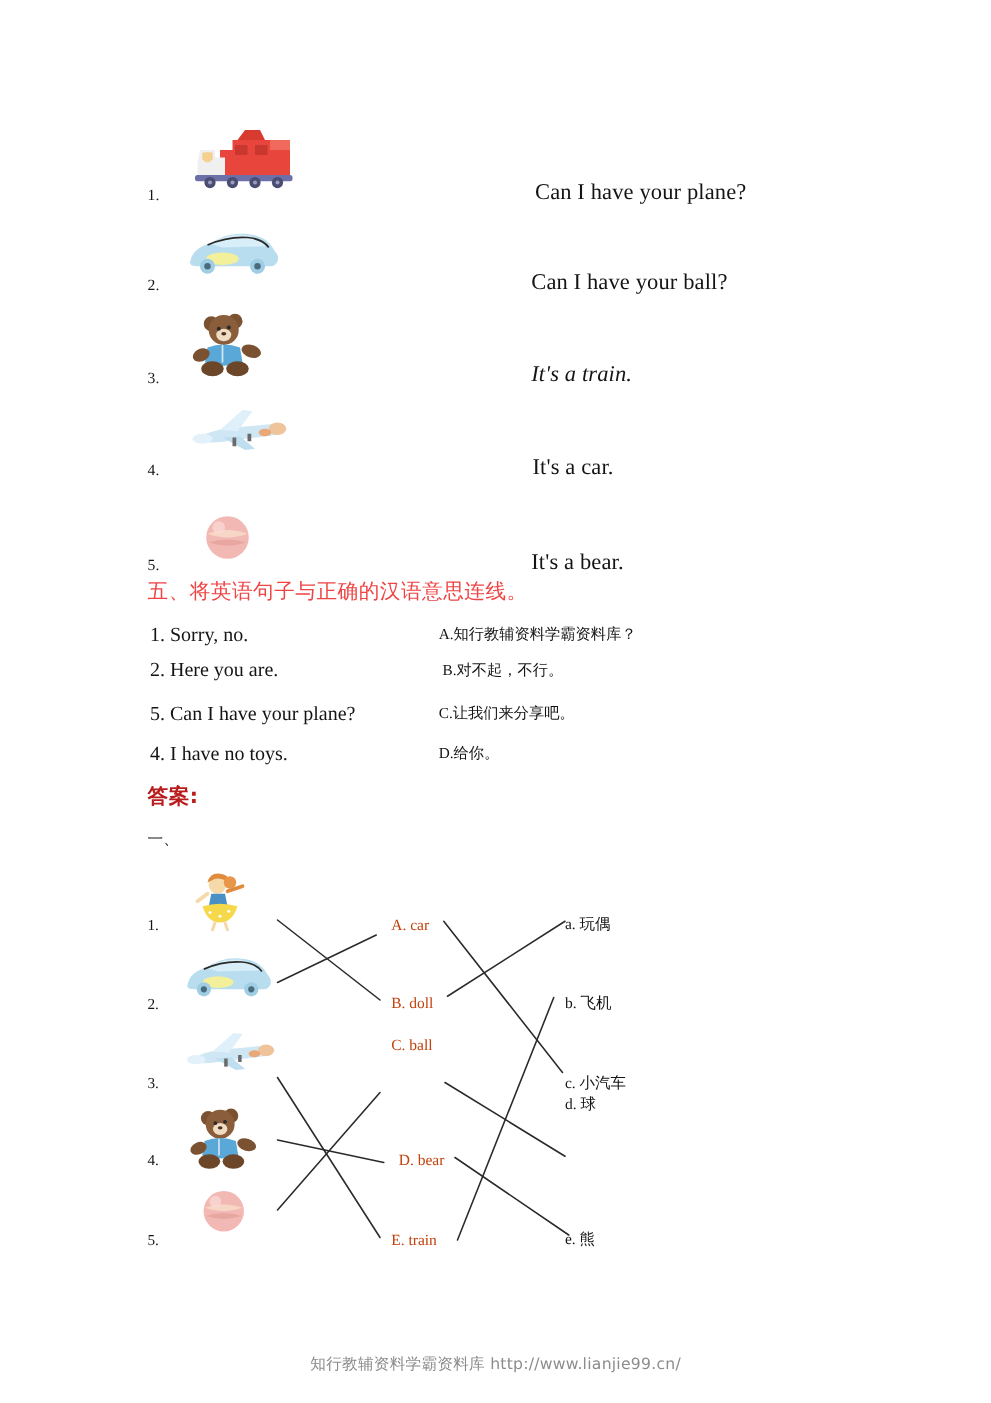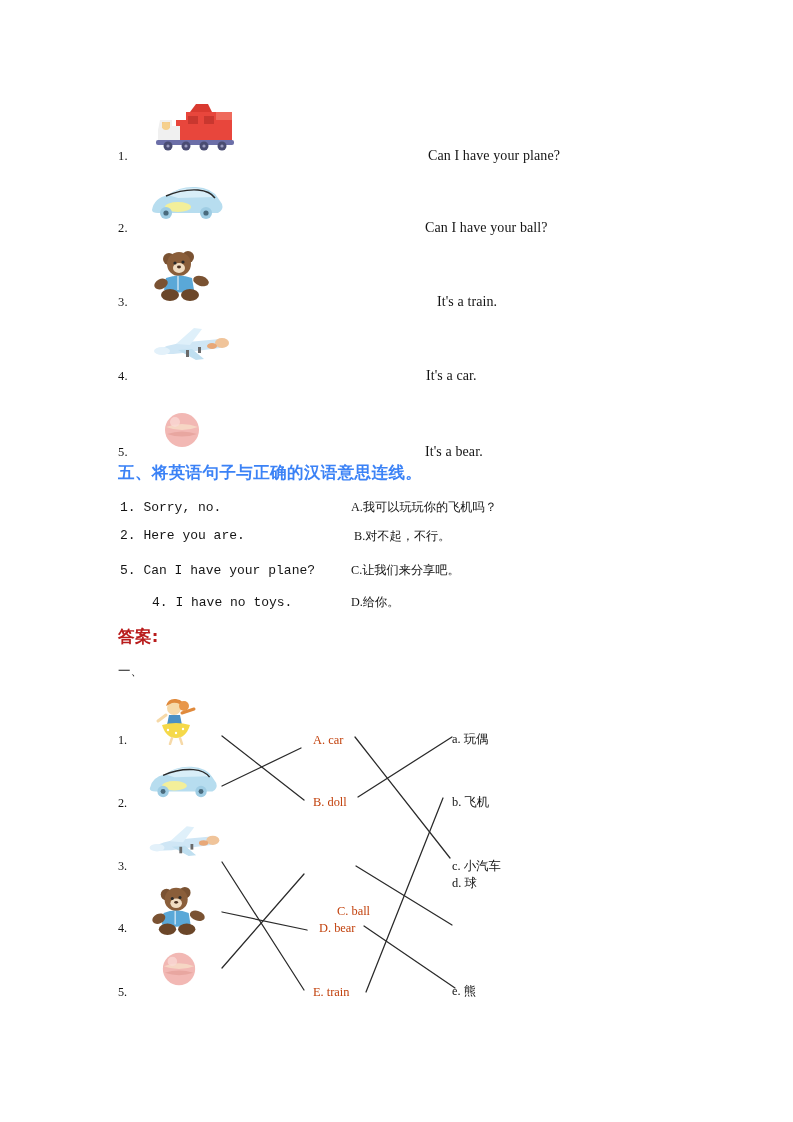--- a/index.html
+++ b/index.html
@@ -17,46 +17,46 @@
   
   .ex-row{position:absolute;left:118px;width:560px;height:72px;}
   .ex-num{
     position:absolute;left:0;bottom:0px;
     font-size:12.5px;font-family:"Liberation Serif",serif;
     color:#141414;letter-spacing:.2px;
   }
   .ex-pic{position:absolute;left:28px;bottom:12px;}
   .ex-sen{
     position:absolute;bottom:0px;
-    font-size:14px;font-family:"Liberation Serif",serif;
+    font-size:18px;font-family:"Liberation Serif",serif;
     color:#141414;white-space:nowrap;letter-spacing:.1px;
   }
 
   
   .sec-head{
     position:absolute;left:118px;
     font-family:"DejaVu Sans","Liberation Sans",sans-serif;
-    font-weight:bold;font-size:16.5px;color:#3b82f6;
+    font-weight:normal;font-size:16.5px;color:#ef4444;
     letter-spacing:.4px;white-space:nowrap;
   }
   .ans-head{
     position:absolute;left:118px;
     font-family:"DejaVu Sans","Liberation Sans",sans-serif;
     font-weight:bold;font-size:16.5px;color:#b91c1c;letter-spacing:.4px;
   }
   .cjk-small{
     position:absolute;left:118px;
     font-family:"DejaVu Sans","Liberation Sans",sans-serif;
     font-size:12.5px;color:#141414;
   }
 
   
   .m5-left{
     position:absolute;left:120px;
-    font-size:13px;font-family:Liberation Mono, monospace;color:#141414;
+    font-size:16px;font-family:Liberation Serif, serif;color:#141414;
     white-space:nowrap;
   }
   .m5-right{
     position:absolute;left:352px;
     font-size:12.2px;
     font-family:"Liberation Serif","DejaVu Sans",serif;color:#141414;
     white-space:nowrap;
   }
 
   
@@ -155,21 +155,21 @@
           <circle cx="29" cy="14" r="1.6" fill="#2a2a2a"></circle>
           <ellipse cx="25" cy="19" rx="2" ry="1.4" fill="#4a3020"></ellipse>
           <path d="M12 30 Q25 25 38 30 L40 42 Q25 47 10 42 Z" fill="#5aa8d8"></path>
           <path d="M24 28 L24 42" stroke="#cfe6f5" stroke-width="1.4"></path>
           <ellipse cx="7" cy="36" rx="7" ry="5" transform="rotate(-25 7 36)" fill="#7a5232"></ellipse>
           <ellipse cx="47" cy="33" rx="8" ry="5" transform="rotate(18 47 33)" fill="#7a5232"></ellipse>
           <ellipse cx="16" cy="47" rx="9" ry="6" fill="#6b4629"></ellipse>
           <ellipse cx="36" cy="47" rx="9" ry="6" fill="#6b4629"></ellipse>
         </svg>
       </span>
-      <span class="ex-sen" style="left:319px;">It's a train.</span>
+      <span class="ex-sen" style="left:307px;font-style:italic;">It's a train.</span>
     </div>
 
     <div class="ex-row" style="top:312px;">
       <span class="ex-num">4.</span>
       <span class="ex-pic" style="left:30px;bottom:16px;">
         <svg class="art" width="86" height="42" viewBox="0 0 86 42">
           <path d="M8 26 Q18 18 40 16 L72 13 Q80 13 80 17 Q80 21 72 22 L40 26 Q18 30 8 26 Z" fill="#cfe6f5"></path>
           <path d="M28 18 L46 2 L54 3 L42 19 Z" fill="#dff0fa"></path>
           <path d="M30 24 L48 34 L56 33 L44 23 Z" fill="#bfdff0"></path>
           <ellipse cx="74" cy="17" rx="7" ry="5" fill="#f0c49a"></ellipse>
@@ -195,23 +195,23 @@
       <span class="ex-sen" style="left:307px;">It's a bear.</span>
     </div>
   </div>
 
   <div class="sec-head" style="top:462px;">五、将英语句子与正确的汉语意思连线。</div>
 
   <div>
     <div class="m5-left" style="top:500px;">1. Sorry, no.</div>
     <div class="m5-left" style="top:528px;">2. Here you are.</div>
     <div class="m5-left" style="top:563px;">5. Can I have your plane?</div>
-    <div class="m5-left" style="top:595px;margin-left:32px;">4. I have no toys.</div>
-
-    <div class="m5-right" style="top:499px;left:351px;">A.我可以玩玩你的飞机吗？</div>
+    <div class="m5-left" style="top:595px;">4. I have no toys.</div>
+
+    <div class="m5-right" style="top:499px;left:351px;">A.知行教辅资料学霸资料库？</div>
     <div class="m5-right" style="top:528px;left:354px;">B.对不起，不行。</div>
     <div class="m5-right" style="top:562px;left:351px;">C.让我们来分享吧。</div>
     <div class="m5-right" style="top:594px;left:351px;">D.给你。</div>
   </div>
 
   <div class="ans-head" style="top:626px;">答案:</div>
   <div class="cjk-small" style="top:663px;">一、</div>
 
   <svg id="answer-match">
     <g stroke="#2a2a2a" stroke-width="1.25" fill="none" stroke-linecap="round">
@@ -301,24 +301,25 @@
     <svg class="art" width="38" height="38" viewBox="0 0 40 40">
       <circle cx="20" cy="20" r="17" fill="#f2b8b4"></circle>
       <path d="M4 17 Q20 11 36 17 Q20 23 4 17 Z" fill="#f6d6c4"></path>
       <path d="M5 24 Q20 19 35 24 Q20 29 5 24 Z" fill="#e8a6a0"></path>
       <circle cx="13" cy="12" r="5" fill="#f9d9d6" opacity=".75"></circle>
     </svg>
   </div>
 
   <div class="am-mid" style="top:733px;">A. car</div>
   <div class="am-mid" style="top:795px;">B. doll</div>
-  <div class="am-mid" style="top:904px;margin-left:24px;">C. ball</div>
+  <div class="am-mid" style="top:829px;">C. ball</div>
   <div class="am-mid" style="top:921px;left:319px;">D. bear</div>
   <div class="am-mid" style="top:985px;">E. train</div>
 
   <div class="am-right" style="top:731px;">a. 玩偶</div>
   <div class="am-right" style="top:794px;">b. 飞机</div>
   <div class="am-right" style="top:858px;">c. 小汽车</div>
   <div class="am-right" style="top:875px;">d. 球</div>
   <div class="am-right" style="top:983px;">e. 熊</div>
 
+  <div class="footer">知行教辅资料学霸资料库 http://www.lianjie99.cn/</div>
 
 </div>
 
 </body></html>

